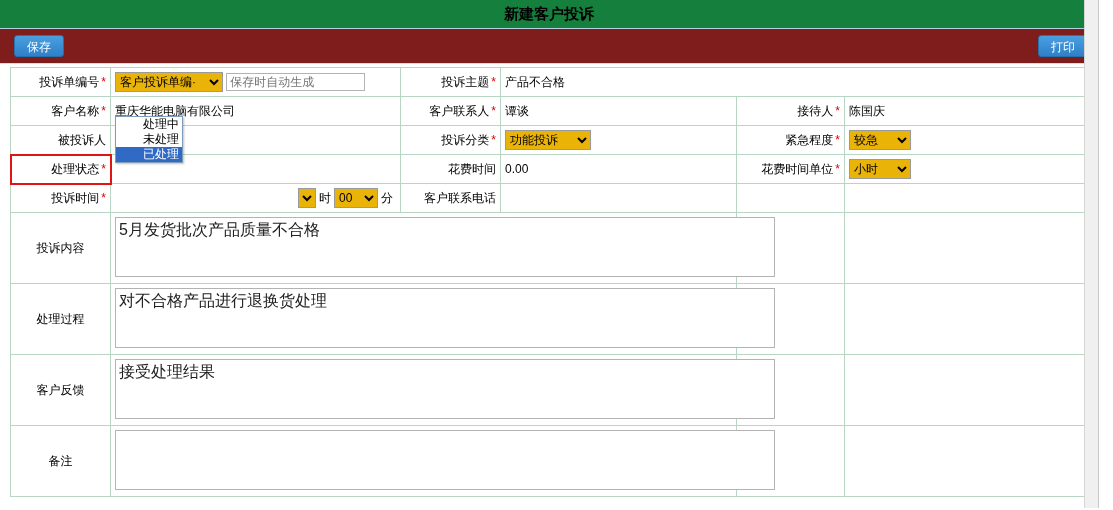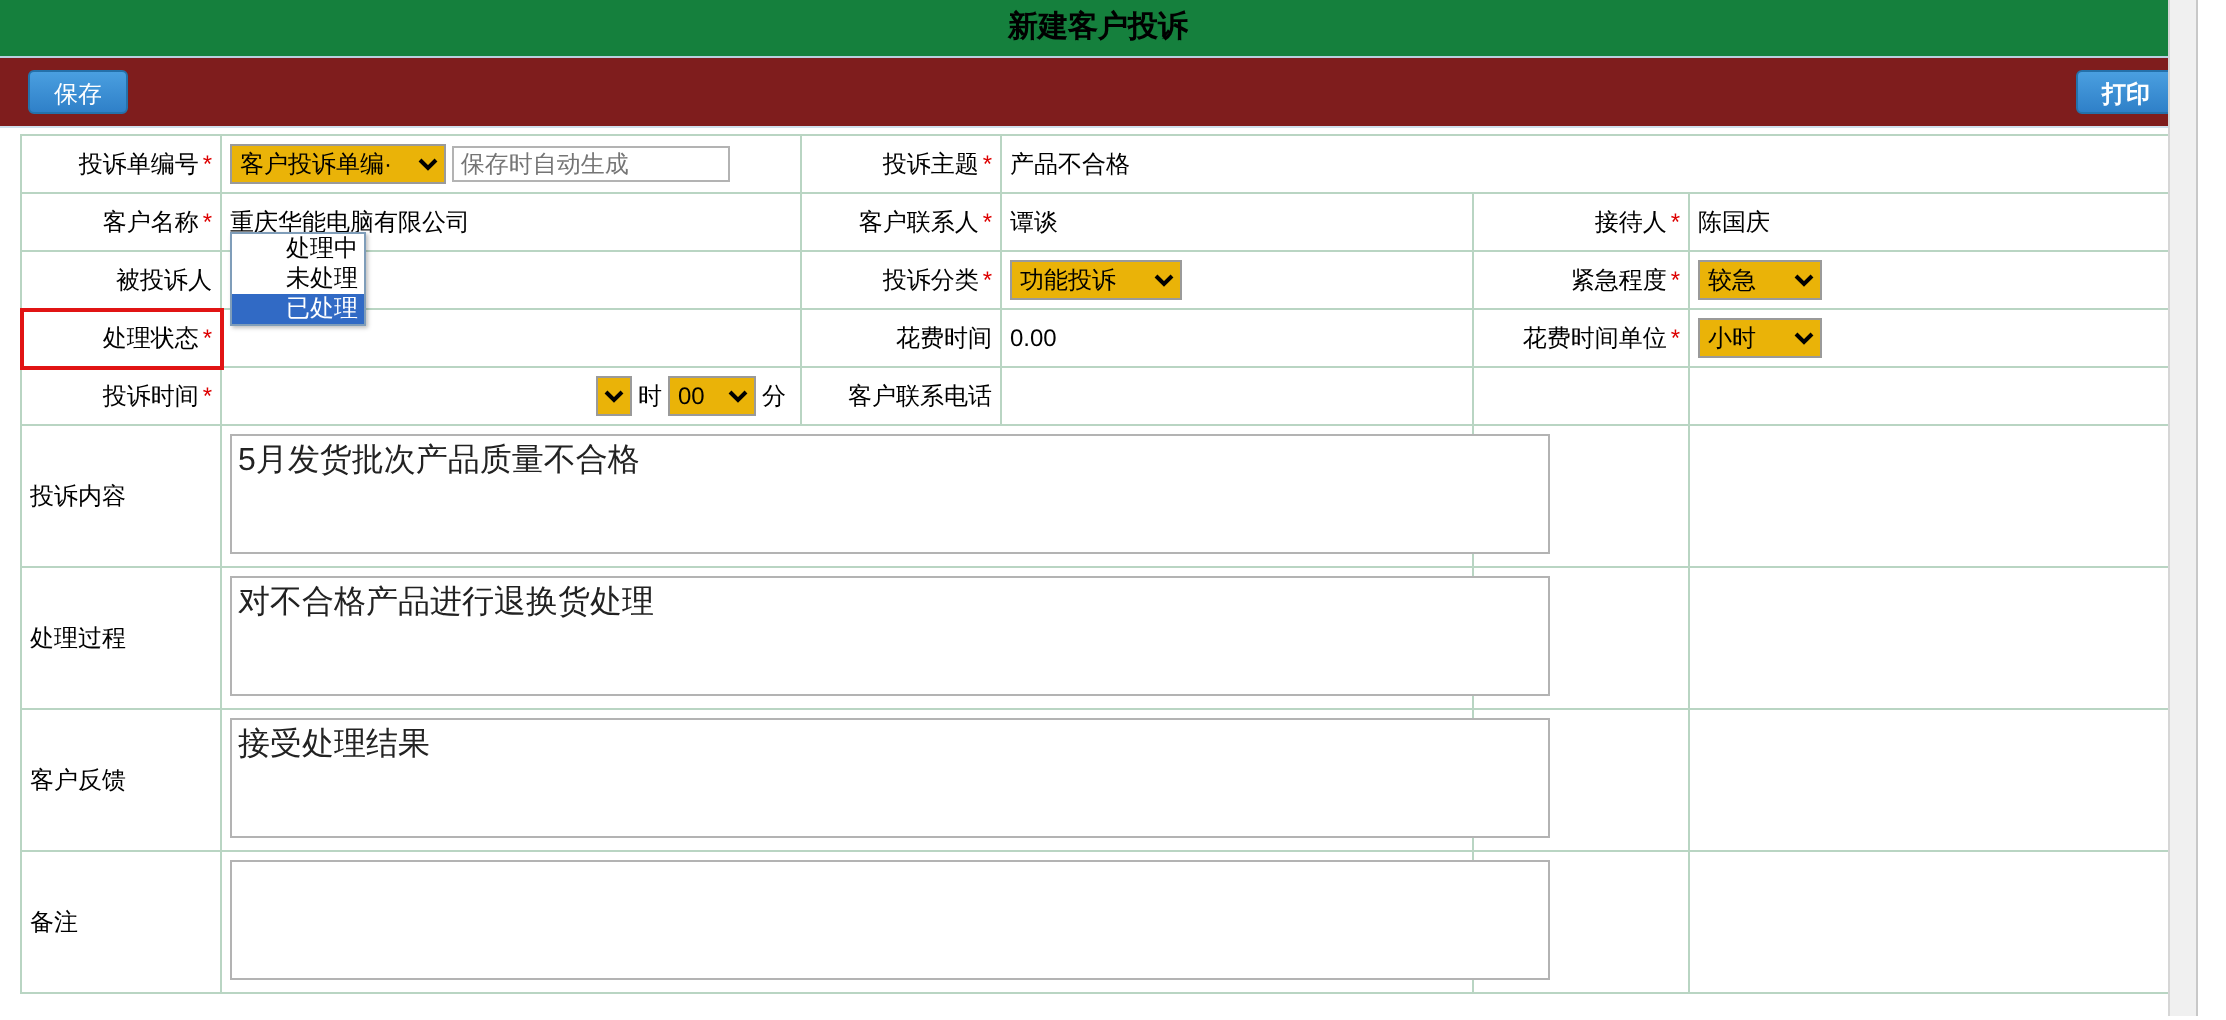--- a/index.html
+++ b/index.html
@@ -46,21 +46,21 @@
     padding: 0 12px;
     color: #fff;
     background: linear-gradient(#4a9fe0, #2f80c8);
     border: 1px solid #2471ab;
     border-radius: 3px;
     font-size: 12px;
     box-sizing: border-box;
     cursor: pointer;
   }
   .btn-save { left: 14px; }
-  .btn-print { right: 10px; font-weight: bold; }
+  .btn-print { right: 10px; }
 
   table.form {
     border-collapse: collapse;
     margin: 3px 10px 0 10px;
     width: 1078px;
     table-layout: fixed;
   }
   table.form td {
     border: 1px solid #b9d5c3;
     height: 26px;
@@ -159,20 +159,21 @@
     border: 1px solid #b3b3b3;
     font-family: "Liberation Sans", sans-serif;
     font-size: 16px;
     padding: 2px 3px;
     box-sizing: border-box;
     color: #222;
     overflow: auto;
   }
   .tall-label {
     background: #f7fbe8;
+    text-align: center;
     vertical-align: middle;
   }
   .sep { display: inline-block; padding: 0 3px; }
   .scrollbar-right {
     position: absolute;
     right: 0; top: 0;
     width: 14px; height: 508px;
     background: #f0f0f0;
     border-left: 1px solid #d6d6d6;
     box-sizing: border-box;

